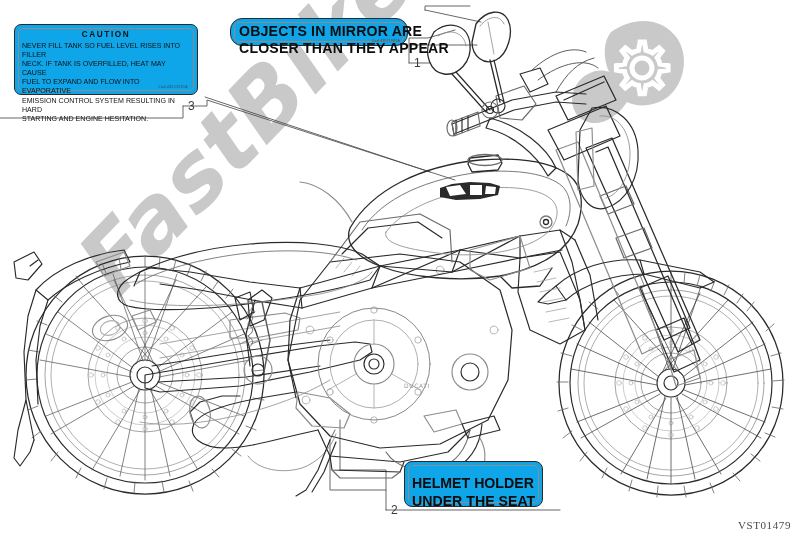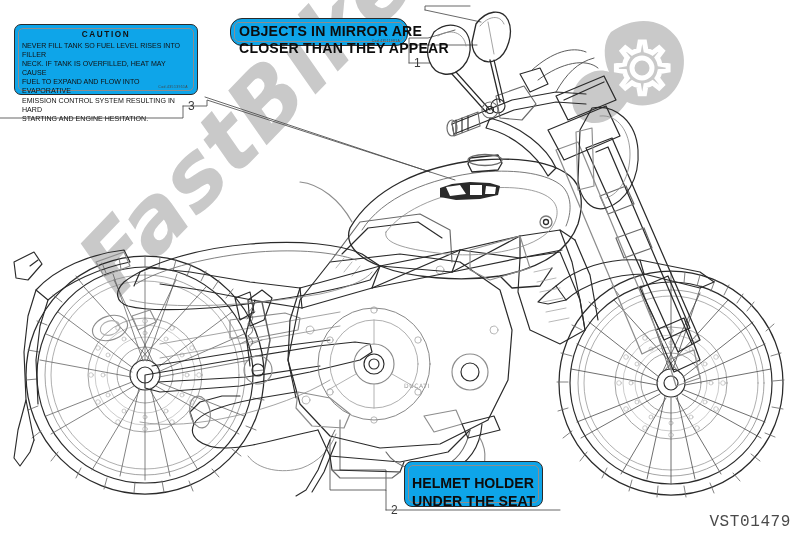--- a/index.html
+++ b/index.html
@@ -170,24 +170,24 @@
   }
   #callout-1 { left: 414px; top: 56px; }
   #callout-2 { left: 391px; top: 503px; }
   #callout-3 { left: 188px; top: 99px; }
 
   
   #drawing-code {
     position: absolute;
     right: 8px;
     bottom: 6px;
-    font-size: 16px;
+    font-size: 11px;
     color: #4a4a4a;
     letter-spacing: 0.6px;
-    font-family: Liberation Mono, monospace;
+    font-family: Liberation Serif, serif;
     z-index: 25;
   }
 </style>
 </head>
 <body>
 
 <div id="page">
 
   <div id="watermark-layer">
 

